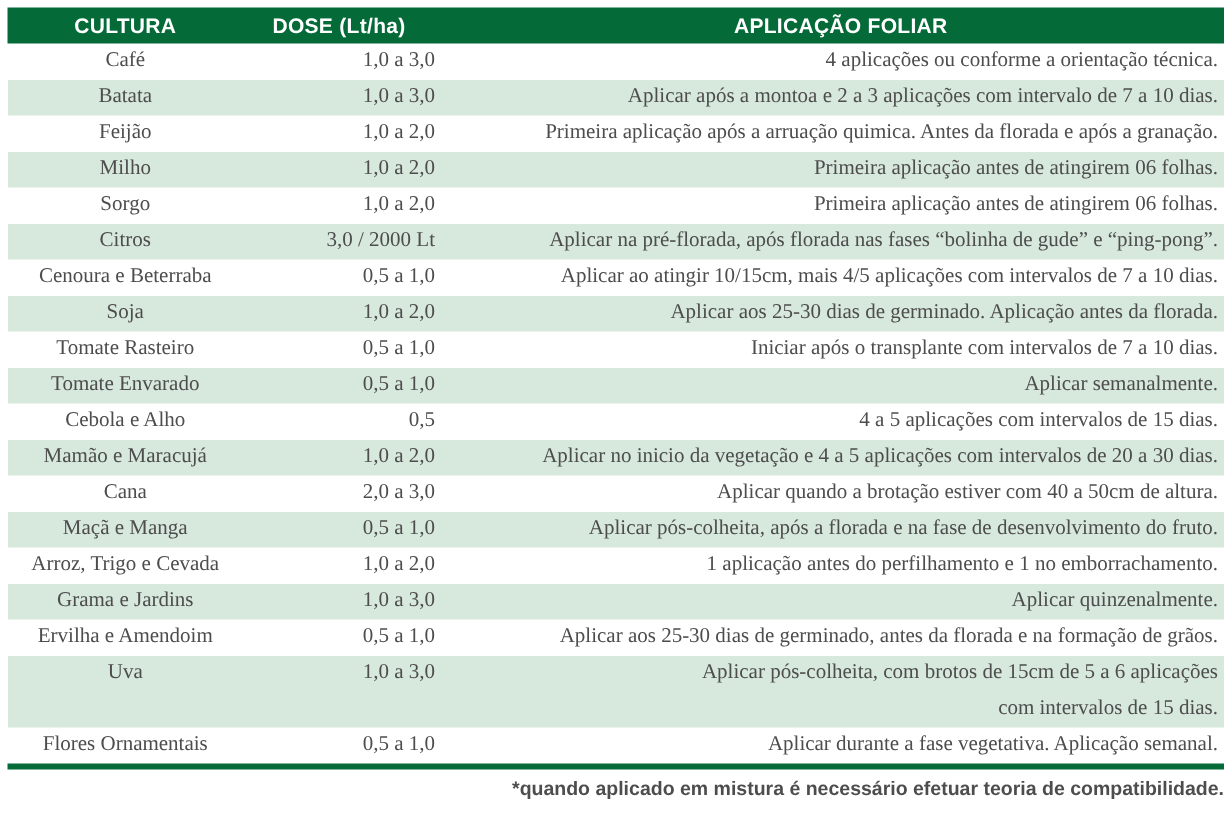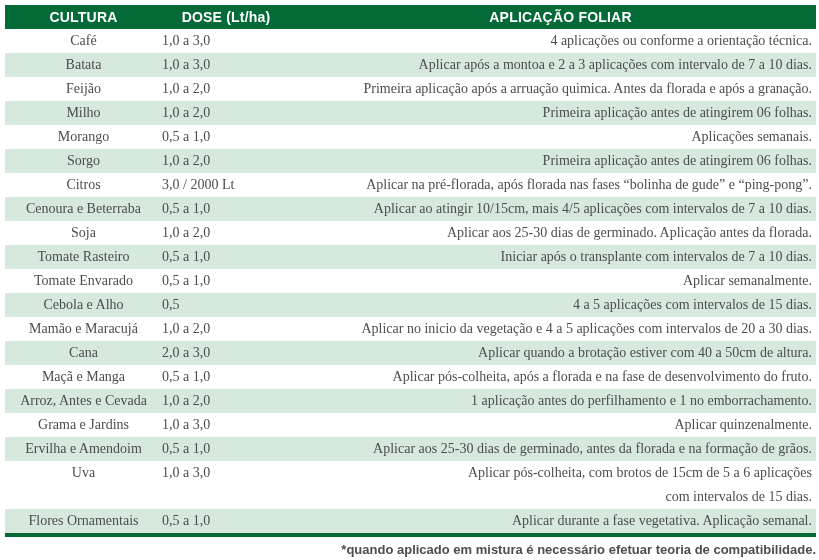--- a/index.html
+++ b/index.html
@@ -44,21 +44,21 @@
     font-size: 14px;
     padding: 0;
     line-height: 24px;
     height: 24px;
     vertical-align: top;
     white-space: pre-line;
     overflow: hidden;
     font-family: Liberation Serif, serif;
   }
   tbody td.td-cultura { text-align: center; }
-  tbody td.td-dose    { text-align: left; }
+  tbody td.td-dose    { text-align: right; }
   tbody td.td-aplic   { text-align: right; padding-left: 15px; padding-right: 4px; }
   tbody tr { background: var(--row-bg, #ffffff); }
   tbody tr:nth-child(even) { background: var(--row-alt-bg, #d7e8dd); }
   .bottom-rule {
     width: 811px;
     height: 4px;
     background: var(--header-bg, #046a38);
     margin-top: 0;
   }
   .footnote {
@@ -102,25 +102,20 @@
     <td class="td-cultura">Feijão</td>
     <td class="td-dose">1,0 a 2,0</td>
     <td class="td-aplic">Primeira aplicação após a arruação quimica. Antes da florada e após a granação.</td>
   </tr>
         <tr>
     <td class="td-cultura">Milho</td>
     <td class="td-dose">1,0 a 2,0</td>
     <td class="td-aplic">Primeira aplicação antes de atingirem 06 folhas.</td>
   </tr>
         <tr>
-    <td class="td-cultura">Morango</td>
-    <td class="td-dose">0,5 a 1,0</td>
-    <td class="td-aplic">Aplicações semanais.</td>
-  </tr>
-        <tr>
     <td class="td-cultura">Sorgo</td>
     <td class="td-dose">1,0 a 2,0</td>
     <td class="td-aplic">Primeira aplicação antes de atingirem 06 folhas.</td>
   </tr>
         <tr>
     <td class="td-cultura">Citros</td>
     <td class="td-dose">3,0 / 2000 Lt</td>
     <td class="td-aplic">Aplicar na pré-florada, após florada nas fases “bolinha de gude” e “ping-pong”.</td>
   </tr>
         <tr>
@@ -157,21 +152,21 @@
     <td class="td-cultura">Cana</td>
     <td class="td-dose">2,0 a 3,0</td>
     <td class="td-aplic">Aplicar quando a brotação estiver com 40 a 50cm de altura.</td>
   </tr>
         <tr>
     <td class="td-cultura">Maçã e Manga</td>
     <td class="td-dose">0,5 a 1,0</td>
     <td class="td-aplic">Aplicar pós-colheita, após a florada e na fase de desenvolvimento do fruto.</td>
   </tr>
         <tr>
-    <td class="td-cultura">Arroz, Antes e Cevada</td>
+    <td class="td-cultura">Arroz, Trigo e Cevada</td>
     <td class="td-dose">1,0 a 2,0</td>
     <td class="td-aplic">1 aplicação antes do perfilhamento e 1 no emborrachamento.</td>
   </tr>
         <tr>
     <td class="td-cultura">Grama e Jardins</td>
     <td class="td-dose">1,0 a 3,0</td>
     <td class="td-aplic">Aplicar quinzenalmente.</td>
   </tr>
         <tr>
     <td class="td-cultura">Ervilha e Amendoim</td>

